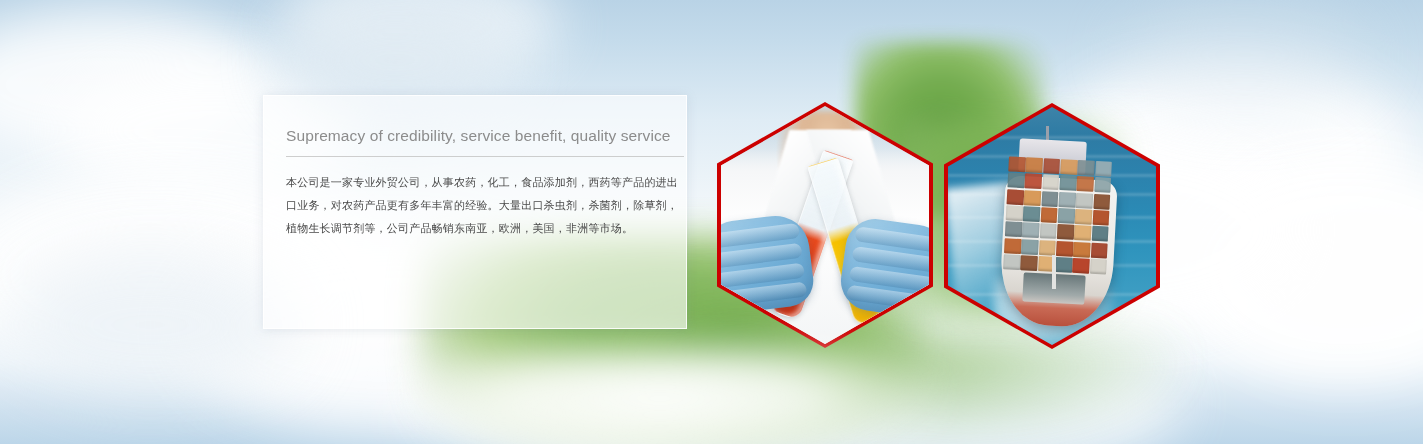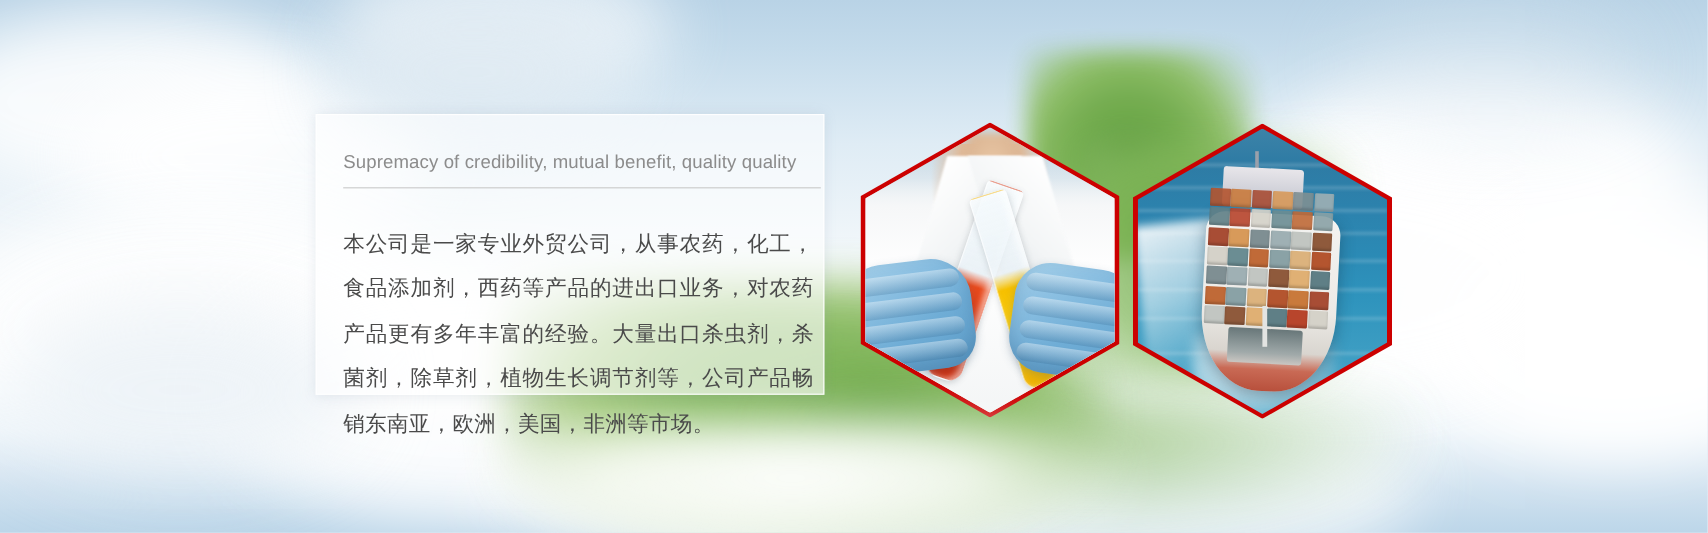--- a/index.html
+++ b/index.html
@@ -88,21 +88,21 @@
     text-shadow:0 1px 0 rgba(255,255,255,.5);
   }
   .subhead{
     color:#8c8c8c;font-size:15.5px;margin-top:9px;white-space:nowrap;
     letter-spacing:.1px;
   }
   .rule{
     margin-top:11px;height:1px;width:398px;background:#c9c9c9;opacity:.9;
   }
   .body-copy{
-    margin-top:28px;color:#4a4a4a;font-size:18px;line-height:2.08;
+    margin-top:14px;color:#4a4a4a;font-size:11px;line-height:2.08;
     text-align:justify;width:392px;letter-spacing:.2px;
   }
 
   
   .hex{
     position:absolute;width:216px;height:246px;
     clip-path:polygon(50% 0%,100% 25%,100% 75%,50% 100%,0% 75%,0% 25%);
     background:#cc0000;
   }
   .hex-inner{
@@ -341,19 +341,19 @@
         <div class="deckgear"></div>
         <div class="crane"></div>
       </div>
     </div>
   </div>
 
   <div class="lowcloudfront"></div>
 
   <div class="panel">
     <div class="panel-inner">
-      <div class="subhead">Supremacy of credibility, mutual benefit, quality quality</div>
+      <div class="subhead">Supremacy of credibility, service benefit, quality service</div>
       <div class="rule"></div>
       <div class="body-copy">本公司是一家专业外贸公司，从事农药，化工，食品添加剂，西药等产品的进出口业务，对农药产品更有多年丰富的经验。大量出口杀虫剂，杀菌剂，除草剂，植物生长调节剂等，公司产品畅销东南亚，欧洲，美国，非洲等市场。</div>
     </div>
   </div>
 
 </div>
 
 </body></html>

